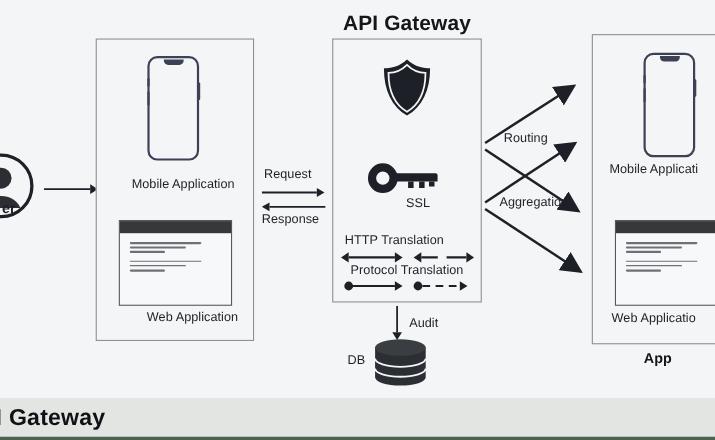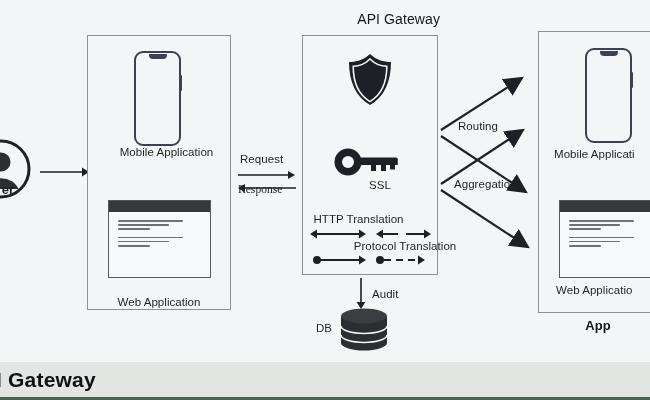--- a/index.html
+++ b/index.html
@@ -31,24 +31,24 @@
   .panel-caption {
     position: absolute;
     font-weight: bold;
     font-size: 13px;
     color: #14161a;
     text-align: center;
     letter-spacing: .1px;
   }
   .panel-title-top {
     position: absolute;
-    font-weight: normal;
-    font-size: 14px;
+    font-weight: bold;
+    font-size: 19px;
     color: #14161a;
-    text-align: right;
+    text-align: center;
     letter-spacing: .1px;
   }
 
   
   .sub-label {
     position: absolute;
     font-size: 11.5px;
     color: #1d2026;
     text-align: center;
     white-space: nowrap;
@@ -157,48 +157,48 @@
   </svg>
 
   <div class="panel" style="left:87px; top:35px; width:144px; height:275px;"></div>
 
   <div class="phone" style="left:134px; top:51px; width:47px; height:95px;">
     <div class="phone-notch"></div>
     <div class="phone-btn left-a"></div>
     <div class="phone-btn left-b"></div>
     <div class="phone-btn right-a"></div>
   </div>
-  <div class="sub-label" style="left:87px; top:146px; width:159px;">Mobile Application</div>
+  <div class="sub-label" style="left:87px; top:162px; width:159px;">Mobile Application</div>
 
   <div class="browser" style="left:108px; top:200px; width:103px; height:78px;">
     <div class="browser-bar"></div>
     <div class="browser-body">
       <div class="ln w1"></div>
       <div class="ln w2"></div>
       <div class="ln w3"></div>
       <div class="grp2">
         <div class="ln w1"></div>
         <div class="ln w2"></div>
         <div class="ln w3"></div>
       </div>
     </div>
   </div>
-  <div class="sub-label" style="left:87px; top:296px; width:144px;">Web Application</div>
+  <div class="sub-label" style="left:87px; top:283px; width:144px;padding-left:16px;">Web Application</div>
 
 
   <div class="flow-label" style="left:240px; top:153px;">Request</div>
   <svg class="icon-svg" style="left:238px; top:170px;" width="58" height="10" viewBox="0 0 58 10">
     <line x1="0" y1="5" x2="50" y2="5" stroke="#1d2026" stroke-width="1.6"></line>
     <path d="M50 1 L57 5 L50 9 Z" fill="#1d2026"></path>
   </svg>
   <svg class="icon-svg" style="left:238px; top:183px;" width="58" height="10" viewBox="0 0 58 10">
     <line x1="7" y1="5" x2="58" y2="5" stroke="#1d2026" stroke-width="1.6"></line>
     <path d="M7 1 L0 5 L7 9 Z" fill="#1d2026"></path>
   </svg>
-  <div class="flow-label" style="left:238px; top:183px;font-family:Liberation Serif, serif;">Response</div>
+  <div class="flow-label" style="left:238px; top:194px;">Response</div>
 
   <div class="panel-title-top" style="left:300px; top:11px; width:140px;">API Gateway</div>
 
   <div class="panel" style="left:302px; top:35px; width:136px; height:240px;"></div>
 
   <svg class="icon-svg" style="left:346px; top:52px;" width="48" height="55" viewBox="0 0 48 55">
     <path d="M24 2 C17 9 8 10 3 10 C3 30 10 45 24 53 C38 45 45 30 45 10 C40 10 31 9 24 2 Z" fill="#1d2026"></path>
     <path d="M24 7 C18 13 11.5 14.3 7.2 14.3 C7.2 30.5 13 43 24 49.6 C35 43 40.8 30.5 40.8 14.3 C36.5 14.3 30 13 24 7 Z" fill="none" stroke="#f4f5f7" stroke-width="1.6"></path>
   </svg>
 
@@ -218,21 +218,21 @@
     <line x1="7" y1="6" x2="49" y2="6" stroke="#1d2026" stroke-width="2"></line>
     <path d="M7 1.4 L0 6 L7 10.6 Z" fill="#1d2026"></path>
     <path d="M49 1.4 L56 6 L49 10.6 Z" fill="#1d2026"></path>
 
     <line x1="73" y1="6" x2="88" y2="6" stroke="#1d2026" stroke-width="2"></line>
     <path d="M73 1.4 L66 6 L73 10.6 Z" fill="#1d2026"></path>
     <line x1="96" y1="6" x2="114" y2="6" stroke="#1d2026" stroke-width="2"></line>
     <path d="M114 1.4 L121 6 L114 10.6 Z" fill="#1d2026"></path>
   </svg>
 
-  <div class="sub-label" style="left:302px; top:240px; width:136px;margin-left:35px;">Protocol Translation</div>
+  <div class="sub-label" style="left:302px; top:240px; width:136px;">Protocol Translation</div>
   <svg class="icon-svg" style="left:312px; top:254px;" width="118" height="12" viewBox="0 0 118 12">
     <circle cx="5" cy="6" r="4" fill="#1d2026"></circle>
     <line x1="5" y1="6" x2="47" y2="6" stroke="#1d2026" stroke-width="2"></line>
     <path d="M47 1.6 L54 6 L47 10.4 Z" fill="#1d2026"></path>
     <circle cx="68" cy="6" r="4" fill="#1d2026"></circle>
     <line x1="72" y1="6" x2="106" y2="6" stroke="#1d2026" stroke-width="2" stroke-dasharray="7 5"></line>
     <path d="M106 1.6 L113 6 L106 10.4 Z" fill="#1d2026"></path>
   </svg>
 
   <svg class="icon-svg" style="left:355px; top:278px;" width="12" height="32" viewBox="0 0 12 32">

